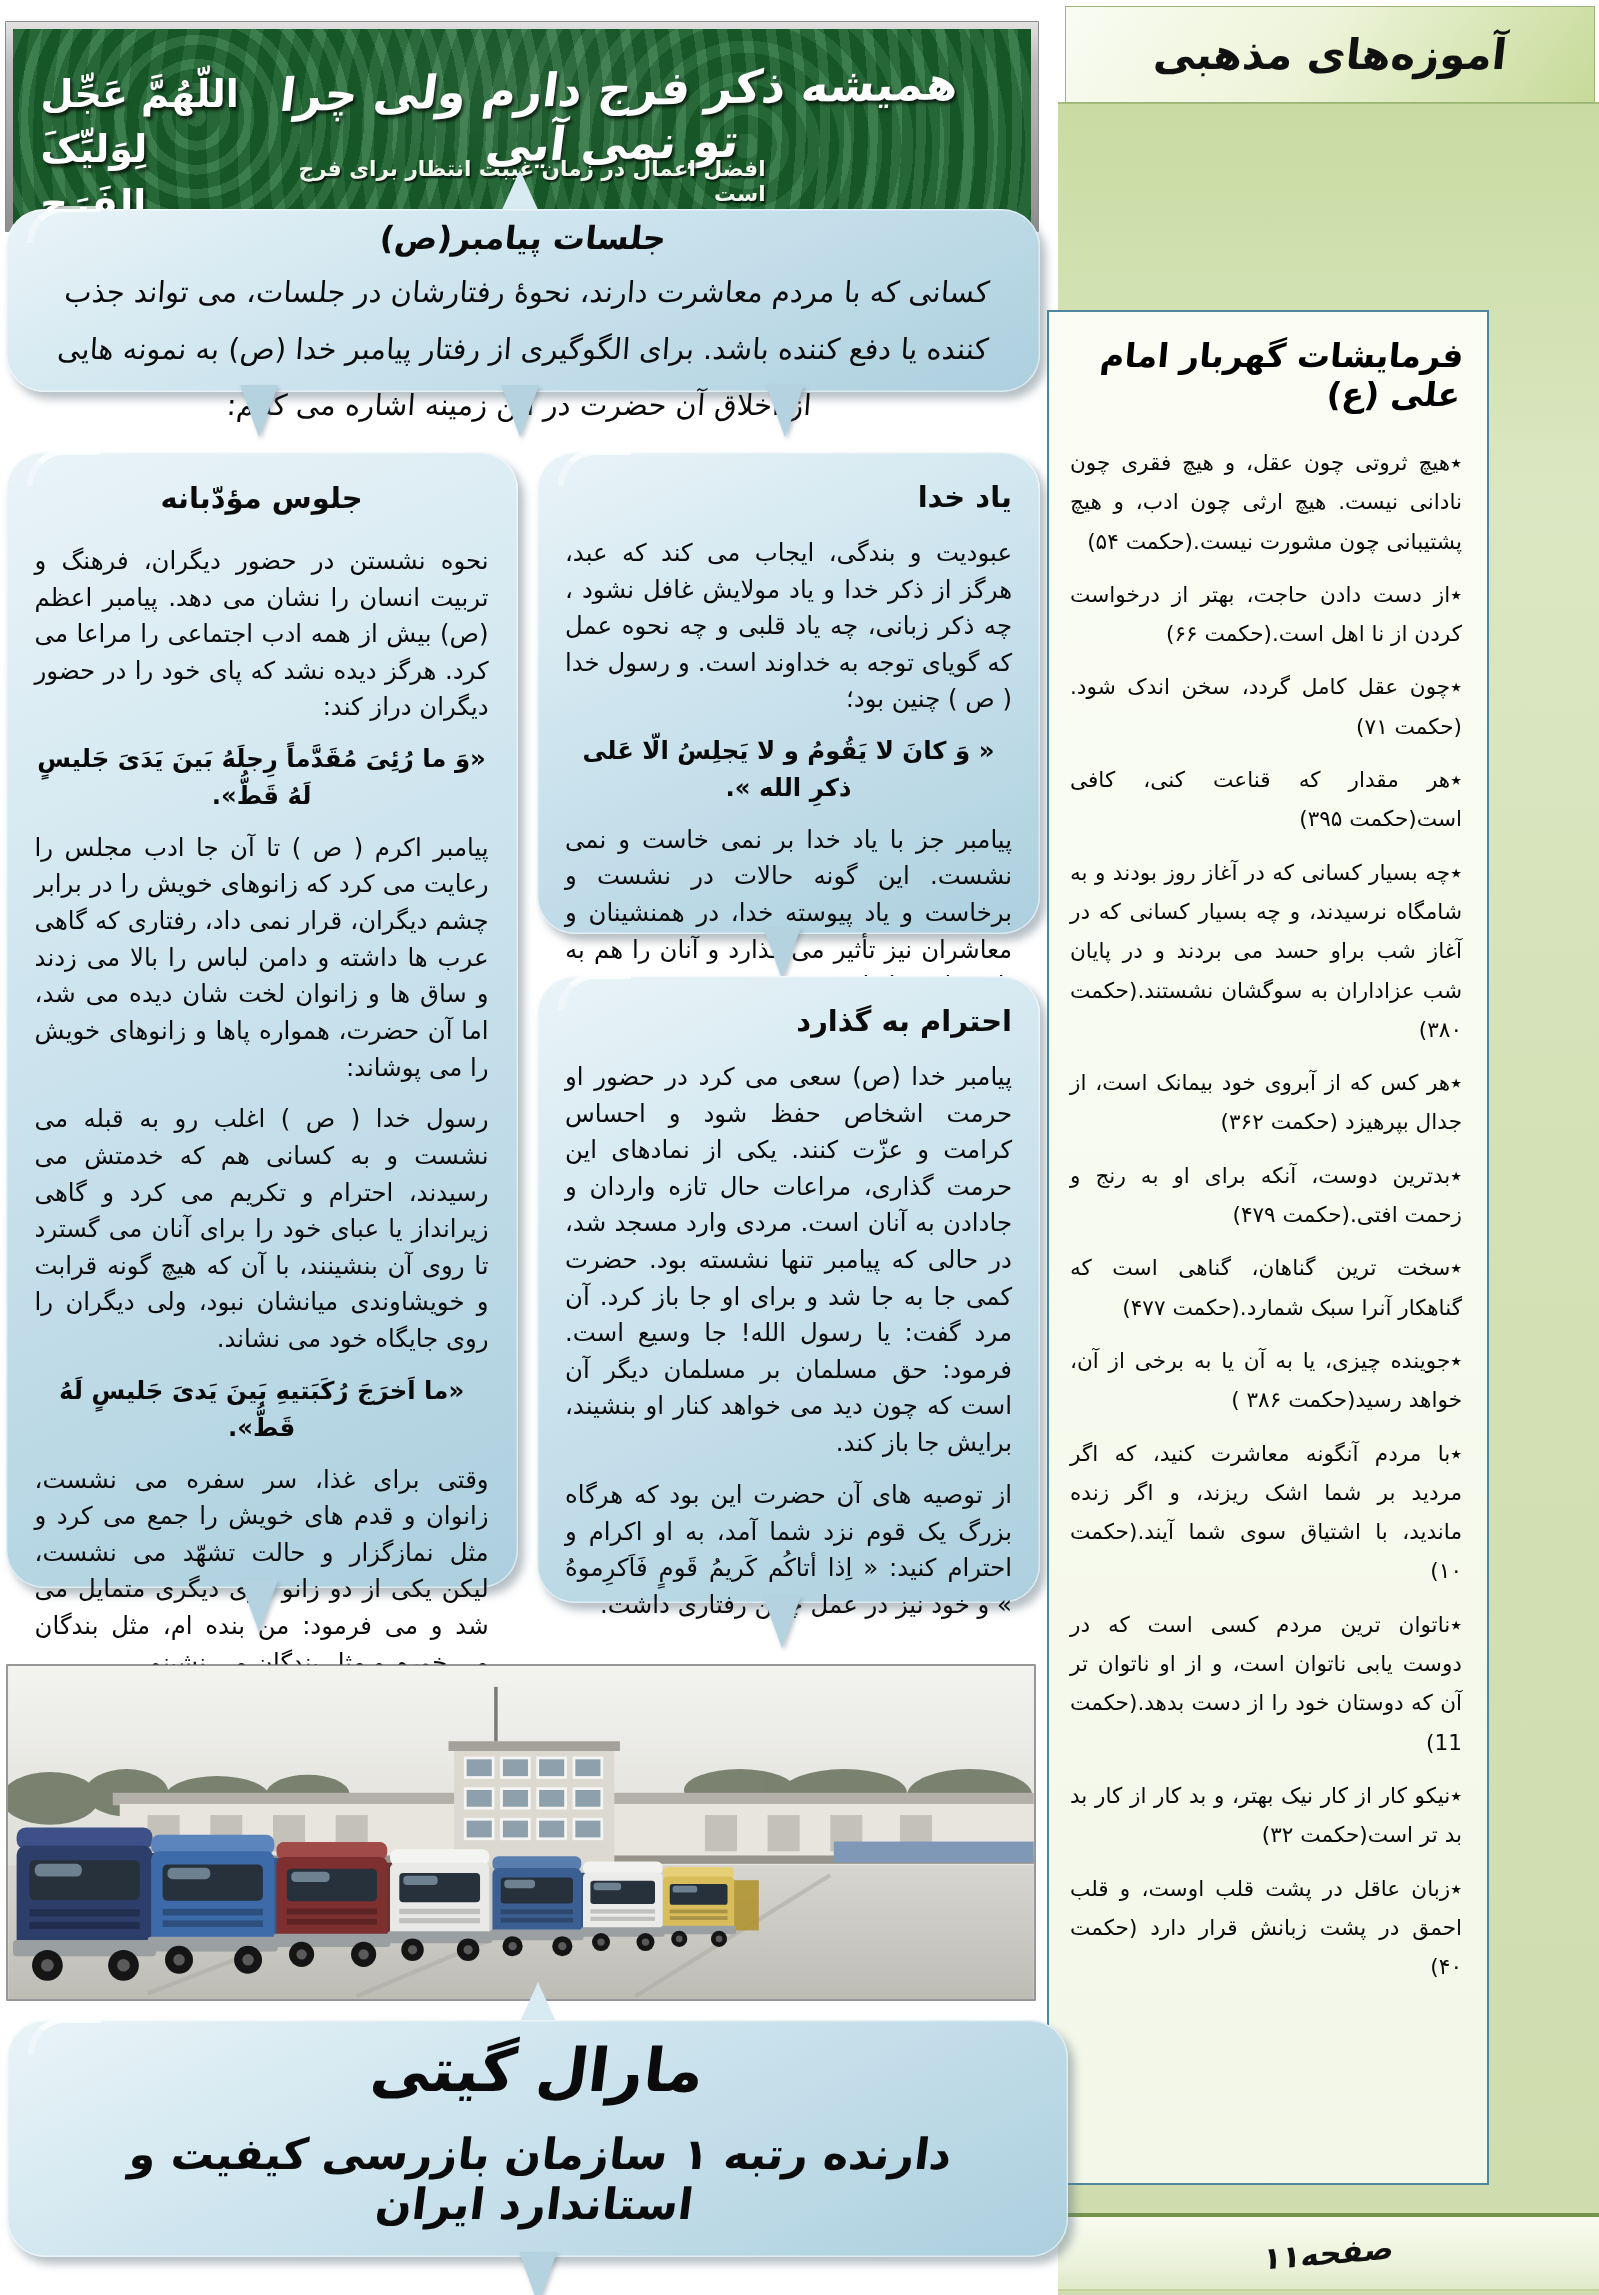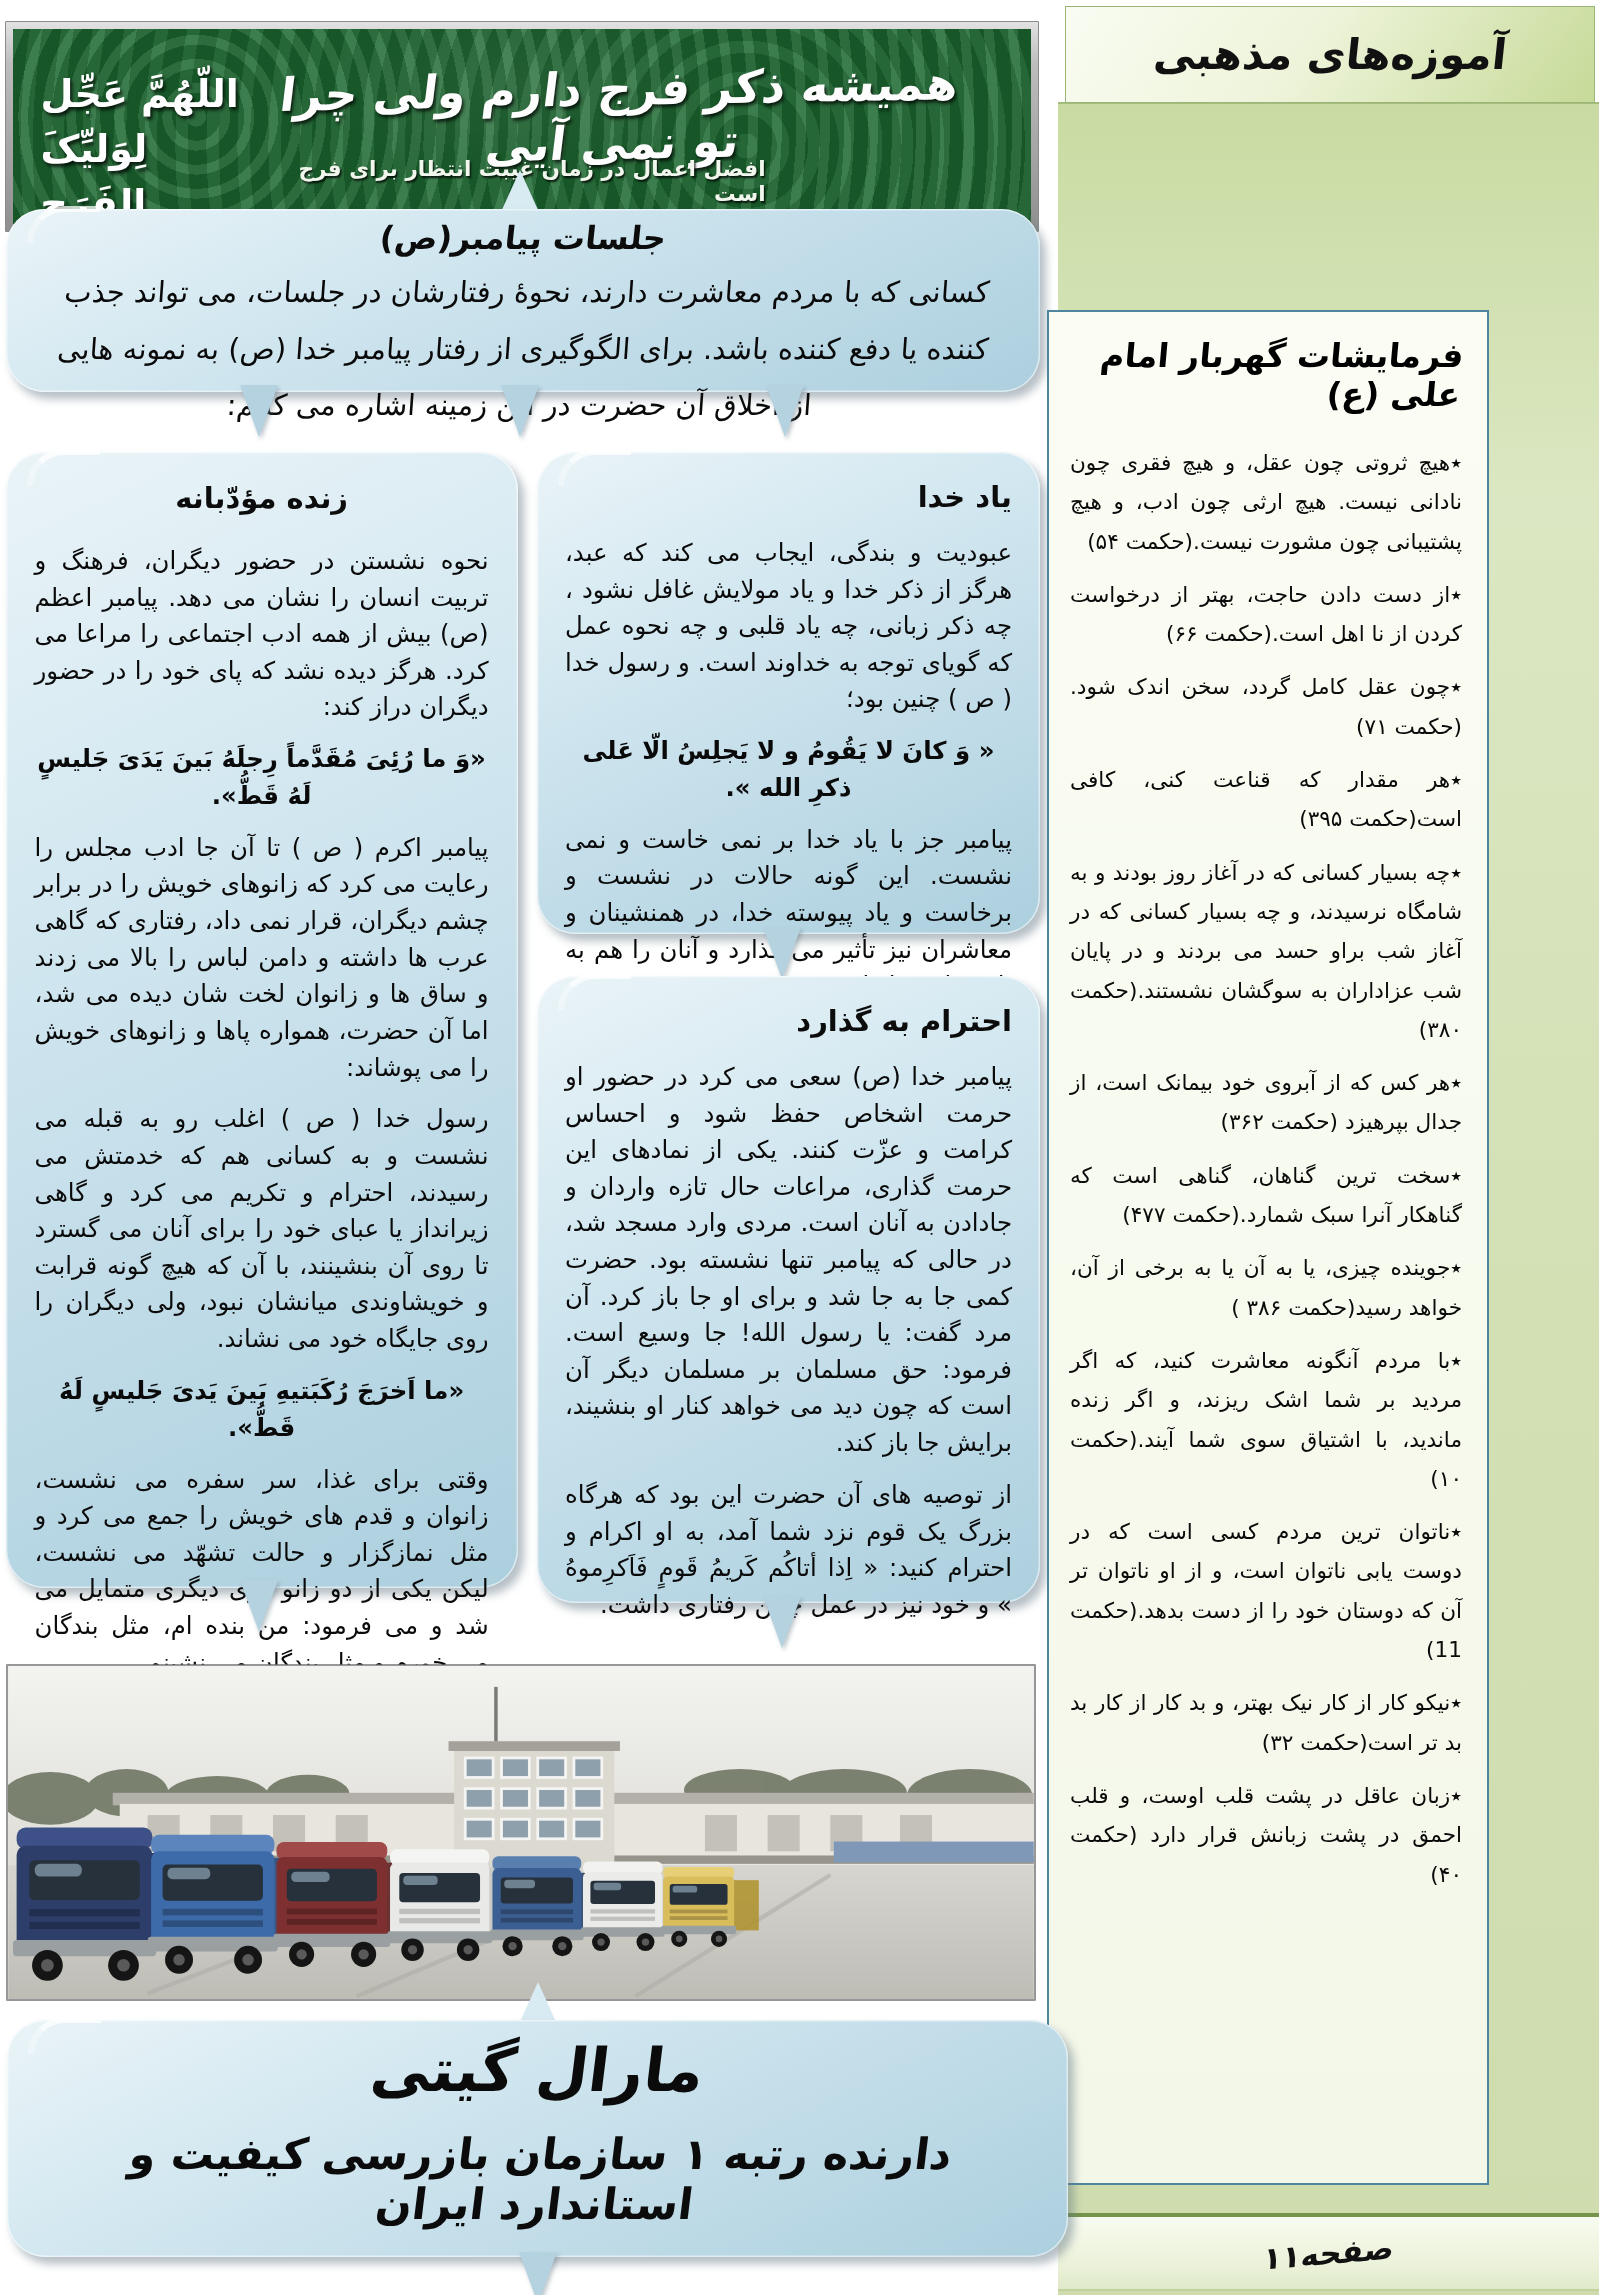--- a/index.html
+++ b/index.html
@@ -128,21 +128,21 @@
   <div class="tail-up" style="left:501px;top:170px;"></div>
   <div class="bubble intro-bubble">
     <h2>جلسات پیامبر(ص)</h2>
     <p>کسانی که با مردم معاشرت دارند، نحوهٔ رفتارشان در جلسات، می تواند جذب کننده یا دفع کننده باشد. برای الگوگیری از رفتار پیامبر خدا (ص) به نمونه هایی از اخلاق آن حضرت در این زمینه اشاره می کنیم:</p>
   </div>
   <div class="tail-down" style="left:240px;top:385px;"></div>
   <div class="tail-down" style="left:501px;top:385px;"></div>
   <div class="tail-down" style="left:766px;top:385px;"></div>
 
   <div class="bubble bubble-left">
-    <h2>زنده مؤدّبانه</h2>
+    <h2>جلوس مؤدّبانه</h2>
     <p>نحوه نشستن در حضور دیگران، فرهنگ و تربیت انسان را نشان می دهد. پیامبر اعظم (ص) بیش از همه ادب اجتماعی را مراعا می کرد. هرگز دیده نشد که پای خود را در حضور دیگران دراز کند:</p>
     <p class="hadith">«وَ ما رُئِیَ مُقَدَّماً رِجلَهُ بَینَ یَدَیَ جَلیسٍ لَهُ قَطُّ».</p>
     <p>پیامبر اکرم ( ص ) تا آن جا ادب مجلس را رعایت می کرد که زانوهای خویش را در برابر چشم دیگران، قرار نمی داد، رفتاری که گاهی عرب ها داشته و دامن لباس را بالا می زدند و ساق ها و زانوان لخت شان دیده می شد، اما آن حضرت، همواره پاها و زانوهای خویش را می پوشاند:</p>
     <p>رسول خدا ( ص ) اغلب رو به قبله می نشست و به کسانی هم که خدمتش می رسیدند، احترام و تکریم می کرد و گاهی زیرانداز یا عبای خود را برای آنان می گسترد تا روی آن بنشینند، با آن که هیچ گونه قرابت و خویشاوندی میانشان نبود، ولی دیگران را روی جایگاه خود می نشاند.</p>
     <p class="hadith">«ما اَخرَجَ رُکَبَتیهِ بَینَ یَدیَ جَلیسٍ لَهُ قَطُّ».</p>
     <p>وقتی برای غذا، سر سفره می نشست، زانوان و قدم های خویش را جمع می کرد و مثل نمازگزار و حالت تشهّد می نشست، لیکن یکی از دو زانو روی دیگری متمایل می شد و می فرمود: من بنده ام، مثل بندگان می خورم و مثل بندگان می نشینم.</p>
   </div>
   <div class="tail-down" style="left:240px;top:1580px;"></div>
 
   <div class="bubble bubble-yad">
@@ -161,20 +161,21 @@
   <div class="tail-down" style="left:763px;top:1596px;"></div>
 
   <div class="quotes-box">
     <h2>فرمایشات گهربار امام علی (ع)</h2>
     <p>٭هیچ ثروتی چون عقل، و هیچ فقری چون نادانی نیست. هیچ ارثی چون ادب، و هیچ پشتیبانی چون مشورت نیست.(حکمت ۵۴)</p>
     <p>٭از دست دادن حاجت، بهتر از درخواست کردن از نا اهل است.(حکمت ۶۶)</p>
     <p>٭چون عقل کامل گردد، سخن اندک شود.(حکمت ۷۱)</p>
     <p>٭هر مقدار که قناعت کنی، کافی است(حکمت ۳۹۵)</p>
     <p>٭چه بسیار کسانی که در آغاز روز بودند و به شامگاه نرسیدند، و چه بسیار کسانی که در آغاز شب براو حسد می بردند و در پایان شب عزاداران به سوگشان نشستند.(حکمت ۳۸۰)</p>
     <p>٭هر کس که از آبروی خود بیمانک است، از جدال بپرهیزد (حکمت ۳۶۲)</p>
+    <p>٭بدترین دوست، آنکه برای او به رنج و زحمت افتی.(حکمت ۴۷۹)</p>
     <p>٭سخت ترین گناهان، گناهی است که گناهکار آنرا سبک شمارد.(حکمت ۴۷۷)</p>
     <p>٭جوینده چیزی، یا به آن یا به برخی از آن، خواهد رسید(حکمت ۳۸۶ )</p>
     <p>٭با مردم آنگونه معاشرت کنید، که اگر مردید بر شما اشک ریزند، و اگر زنده ماندید، با اشتیاق سوی شما آیند.(حکمت ۱۰)</p>
     <p>٭ناتوان ترین مردم کسی است که در دوست یابی ناتوان است، و از او ناتوان تر آن که دوستان خود را از دست بدهد.(حکمت 11)</p>
     <p>٭نیکو کار از کار نیک بهتر، و بد کار از کار بد بد تر است(حکمت ۳۲)</p>
     <p>٭زبان عاقل در پشت قلب اوست، و قلب احمق در پشت زبانش قرار دارد (حکمت ۴۰)</p>
   </div>
 
   <div class="photo">
     <svg width="1026" height="333" viewBox="0 0 1472 478" xmlns="http://www.w3.org/2000/svg">

